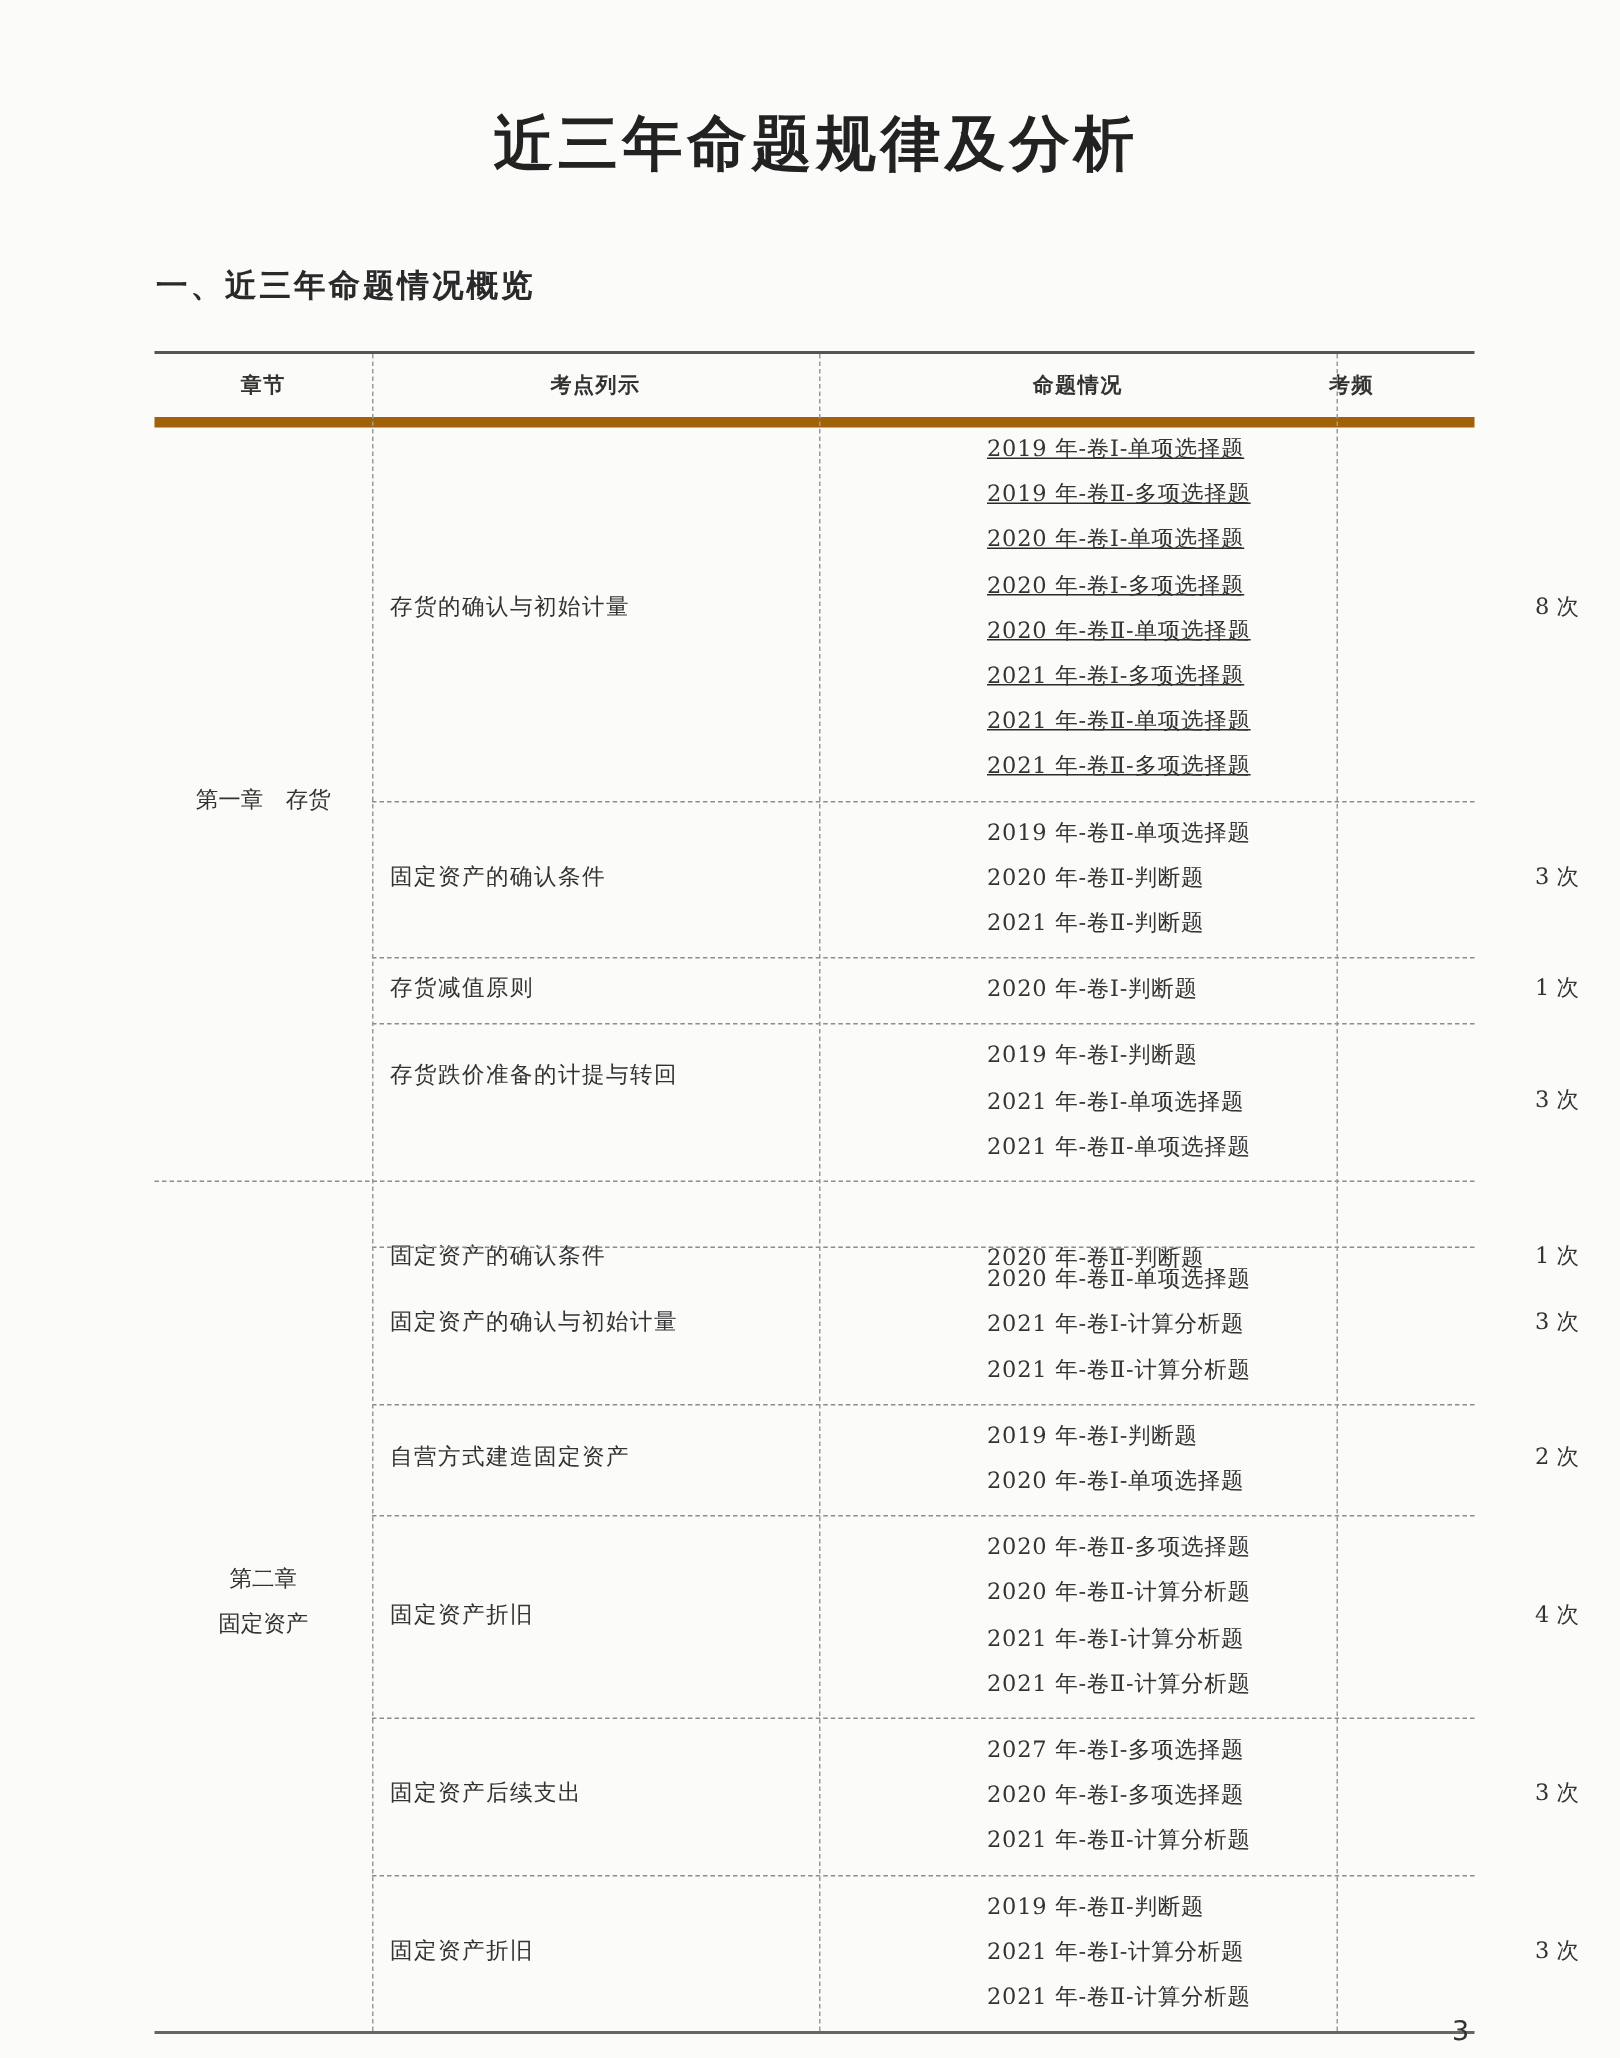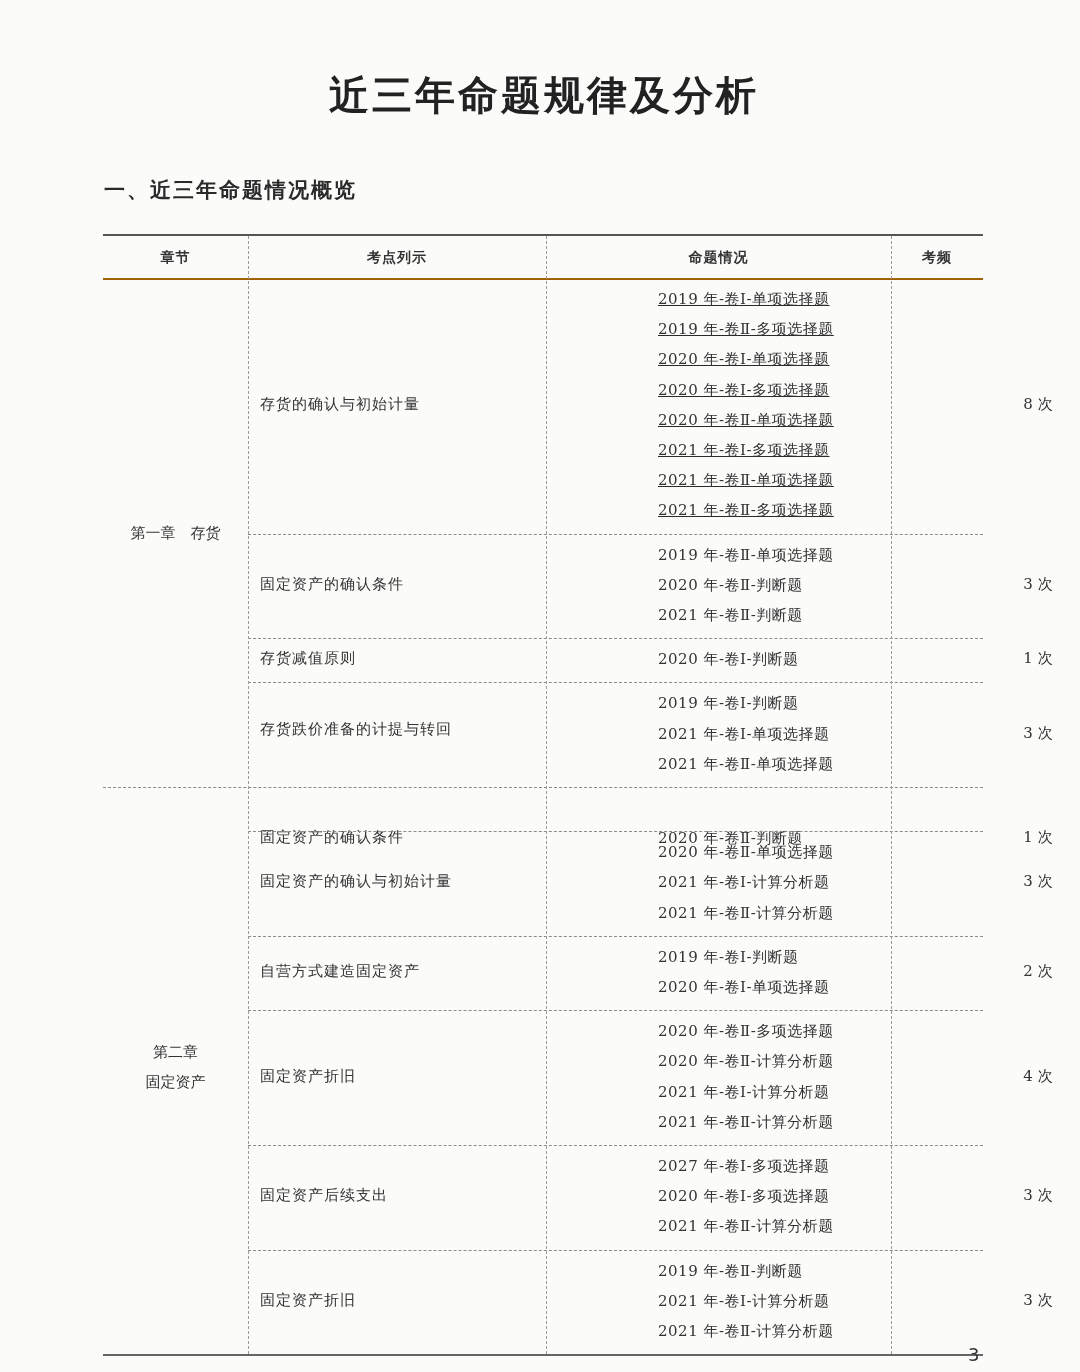--- a/index.html
+++ b/index.html
@@ -23,21 +23,21 @@
       font-size: 21px; font-weight: bold; letter-spacing: 2px;
       color: #2a2a2a;
       font-family: "DejaVu Sans", sans-serif;
     }
     .tbl {
       position: absolute; left: 103px; top: 234px; width: 880px;
     }
     .rule-top { position: absolute; left: 0; right: 0; top: 0; height: 0; border-top: 2px solid #555; }
     .header-row {
       position: absolute; left: 0; right: 0; top: 2px; height: 42px;
-      border-bottom: 2px solid #a16207;
+      border-bottom: 7px solid #a16207;
       font-family: "DejaVu Sans", sans-serif;
       font-weight: bold; font-size: 14px; color: #333;
     }
     .hcell { position: absolute; top: 0; height: 42px; line-height: 42px; text-align: center; letter-spacing: 1px; }
     .vline { position: absolute; width: 0; border-left: 1px dashed #9a9a9a; }
     .chapter { position: absolute; left: 0; width: 145px; text-align: center; font-size: 15px; line-height: 30px; color: #333; }
     .row { position: absolute; left: 145px; right: 0; }
     .row-sep { position: absolute; height: 0; border-top: 1px dashed #8c8c8c; }
     .topic { position: absolute; left: 12px; font-size: 15px; color: #333; letter-spacing: 1px; white-space: nowrap; }
     .exams { position: absolute; left: 410px; }
@@ -54,21 +54,21 @@
 
 <div class="page-title">近三年命题规律及分析</div>
 <div class="section-heading">一、近三年命题情况概览</div>
 
 <div class="tbl" id="tbl">
   <div class="rule-top"></div>
   <div class="header-row">
     <div class="hcell" style="left:0;width:145px;">章节</div>
     <div class="hcell" style="left:145px;width:298px;">考点列示</div>
     <div class="hcell" style="left:443px;width:345px;">命题情况</div>
-    <div class="hcell" style="left:788px;width:92px;">考频</div>
+    <div class="hcell" style="left:752px;width:92px;">考频</div>
   </div>
   <div id="tbody">
       <div class="row" style="top: 44px; height: 255.6px;">
         <div class="topic" style="top: 116.8px;">存货的确认与初始计量</div>
         <div class="exams" style="top: 6px; text-decoration: underline;">
           <div class="exam-line">2019 年-卷Ⅰ-单项选择题</div>
           <div class="exam-line">2019 年-卷Ⅱ-多项选择题</div>
           <div class="exam-line">2020 年-卷Ⅰ-单项选择题</div>
           <div class="exam-line">2020 年-卷Ⅰ-多项选择题</div>
           <div class="exam-line">2020 年-卷Ⅱ-单项选择题</div>
@@ -91,21 +91,21 @@
       <div class="row-sep" style="top: 404.2px; left: 145px; width: 735px;"></div>
       <div class="row" style="top: 404.2px; height: 44.2px;">
         <div class="topic" style="top: 11.1px;">存货减值原则</div>
         <div class="exams" style="top: 6px;">
           <div class="exam-line">2020 年-卷Ⅰ-判断题</div>
         </div>
         <div class="freq" style="top: 11.1px;">1 次</div>
       </div>
       <div class="row-sep" style="top: 448.4px; left: 145px; width: 735px;"></div>
       <div class="row" style="top: 448.4px; height: 104.6px;">
-        <div class="topic" style="top: 38px;">存货跌价准备的计提与转回</div>
+        <div class="topic" style="top: 25px;">存货跌价准备的计提与转回</div>
         <div class="exams" style="top: 6px;">
           <div class="exam-line">2019 年-卷Ⅰ-判断题</div>
           <div class="exam-line">2021 年-卷Ⅰ-单项选择题</div>
           <div class="exam-line">2021 年-卷Ⅱ-单项选择题</div>
         </div>
         <div class="freq" style="top: 41.3px;">3 次</div>
       </div>
       <div class="chapter" style="top: 283.5px;">
         <div>第一章　存货</div>
       </div>

